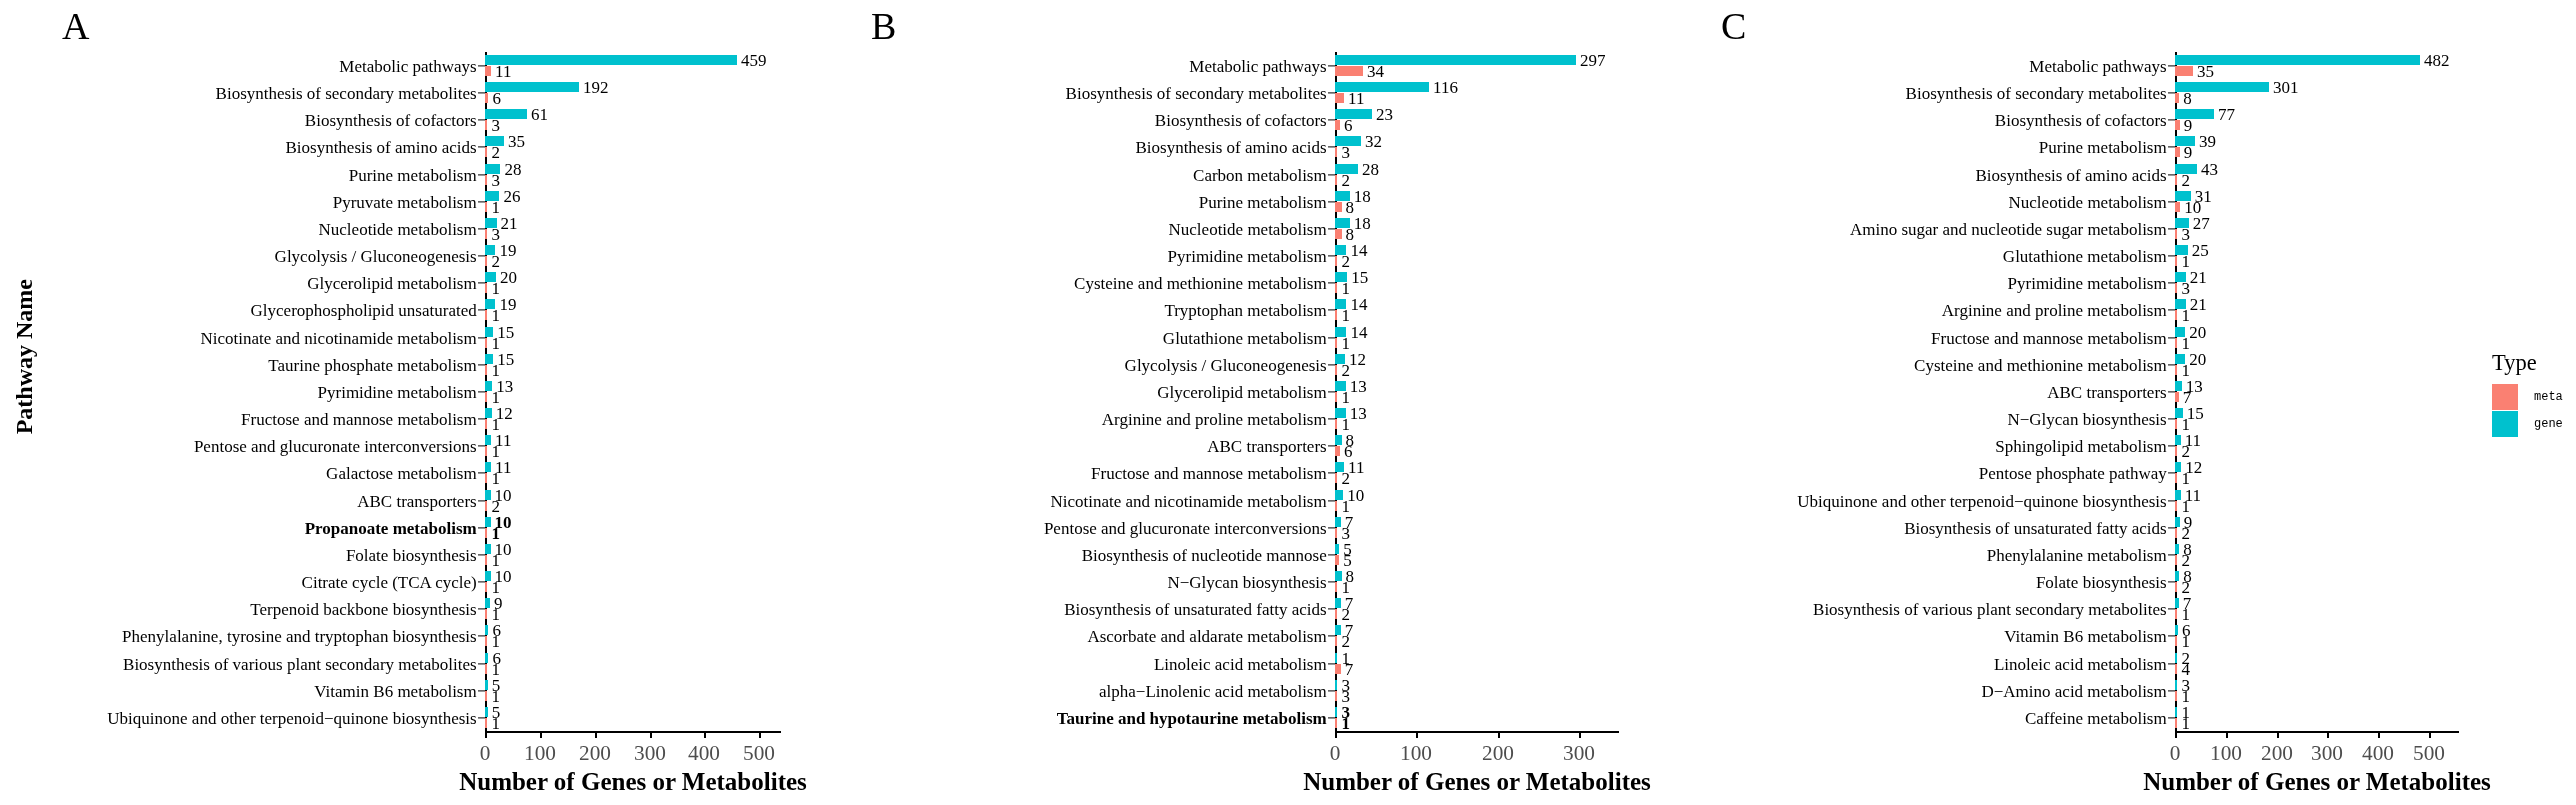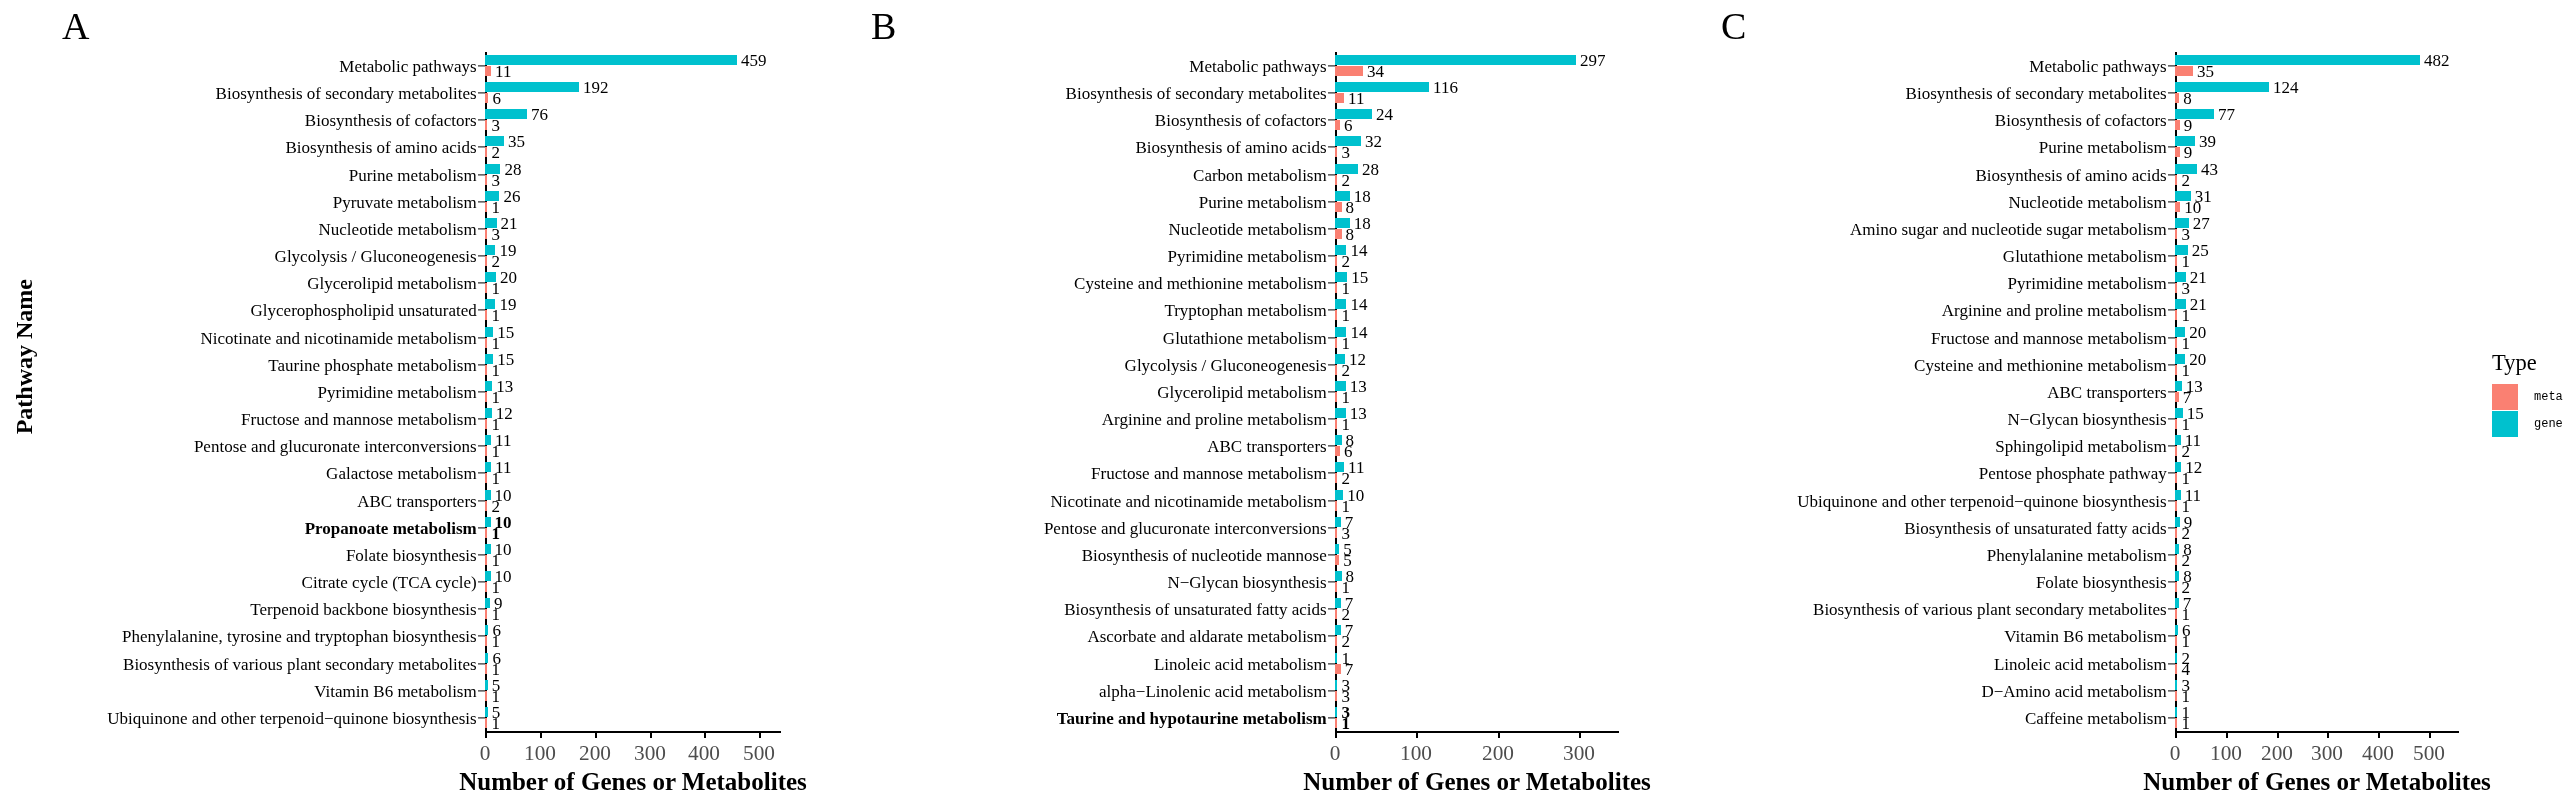--- a/index.html
+++ b/index.html
@@ -72,21 +72,21 @@
               <span class="barval">192</span>
             </div>
             <div class="bar meta" style="width: 3.3px; height: 9.8px; top: 14px;">
               <span class="barval">6</span>
             </div>
           </div>
           <div class="row" style="top: 54px; height: 27px;">
             <span class="tick"></span>
             <span class="rowlabel">Biosynthesis of cofactors</span>
             <div class="bar gene" style="width: 42px; height: 9.8px; top: 3.2px;">
-              <span class="barval">76</span>
+              <span class="barval">61</span>
             </div>
             <div class="bar meta" style="width: 2.4px; height: 9.8px; top: 14px;">
               <span class="barval">3</span>
             </div>
           </div>
           <div class="row" style="top: 81px; height: 27px;">
             <span class="tick"></span>
             <span class="rowlabel">Biosynthesis of amino acids</span>
             <div class="bar gene" style="width: 19px; height: 9.8px; top: 3.2px;">
               <span class="barval">35</span>
@@ -347,21 +347,21 @@
               <span class="barval">116</span>
             </div>
             <div class="bar meta" style="width: 9px; height: 9.8px; top: 14px;">
               <span class="barval">11</span>
             </div>
           </div>
           <div class="row" style="top: 54px; height: 27px;">
             <span class="tick"></span>
             <span class="rowlabel">Biosynthesis of cofactors</span>
             <div class="bar gene" style="width: 37px; height: 9.8px; top: 3.2px;">
-              <span class="barval">24</span>
+              <span class="barval">23</span>
             </div>
             <div class="bar meta" style="width: 4.9px; height: 9.8px; top: 14px;">
               <span class="barval">6</span>
             </div>
           </div>
           <div class="row" style="top: 81px; height: 27px;">
             <span class="tick"></span>
             <span class="rowlabel">Biosynthesis of amino acids</span>
             <div class="bar gene" style="width: 26px; height: 9.8px; top: 3.2px;">
               <span class="barval">32</span>
@@ -608,21 +608,21 @@
               <span class="barval">482</span>
             </div>
             <div class="bar meta" style="width: 18px; height: 9.8px; top: 14px;">
               <span class="barval">35</span>
             </div>
           </div>
           <div class="row" style="top: 27px; height: 27px;">
             <span class="tick"></span>
             <span class="rowlabel">Biosynthesis of secondary metabolites</span>
             <div class="bar gene" style="width: 94px; height: 9.8px; top: 3.2px;">
-              <span class="barval">124</span>
+              <span class="barval">301</span>
             </div>
             <div class="bar meta" style="width: 4.1px; height: 9.8px; top: 14px;">
               <span class="barval">8</span>
             </div>
           </div>
           <div class="row" style="top: 54px; height: 27px;">
             <span class="tick"></span>
             <span class="rowlabel">Biosynthesis of cofactors</span>
             <div class="bar gene" style="width: 39px; height: 9.8px; top: 3.2px;">
               <span class="barval">77</span>

